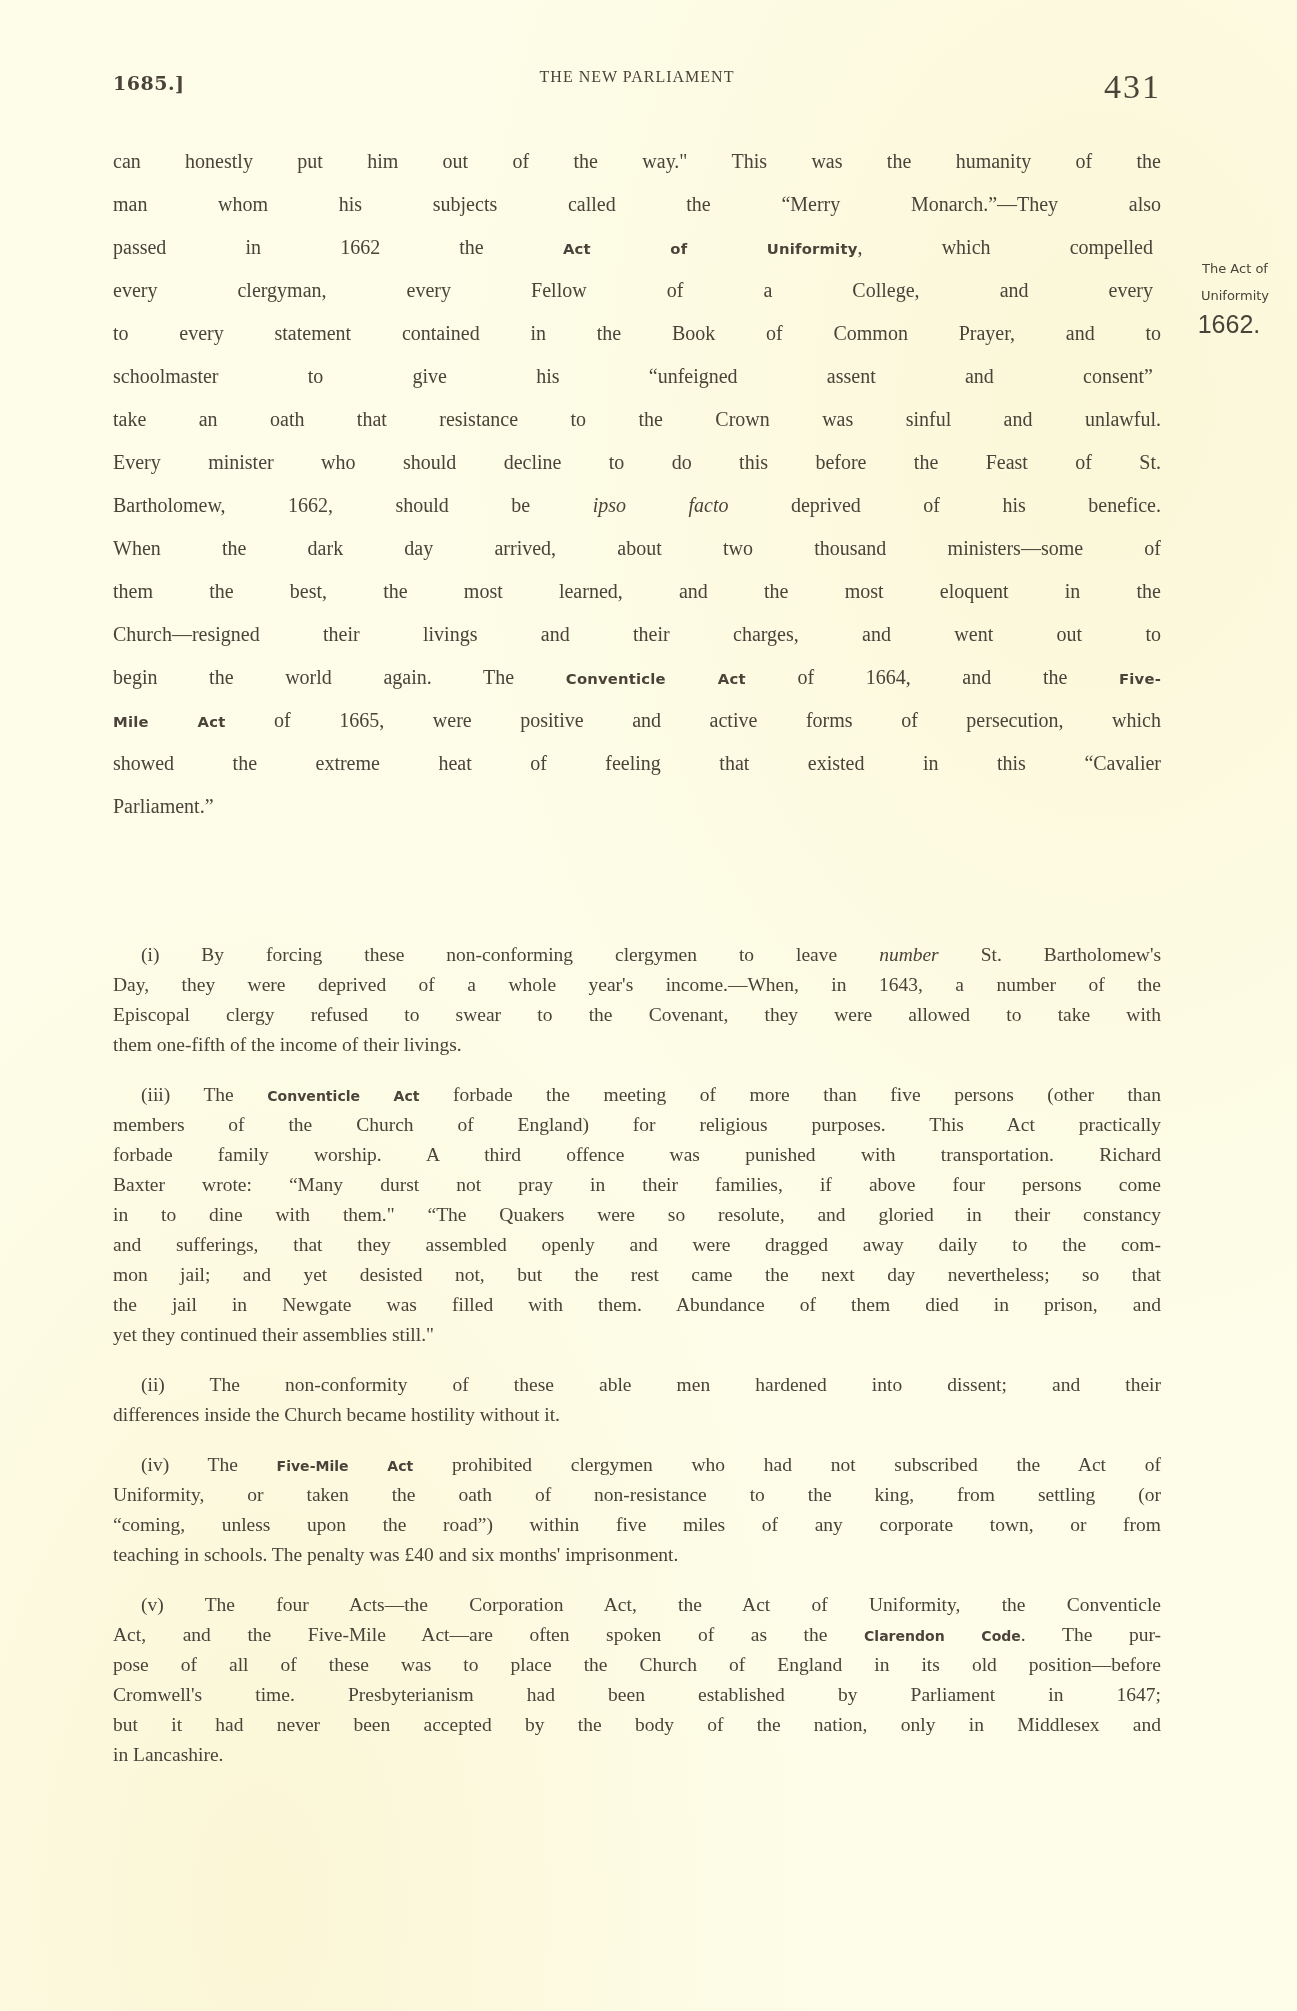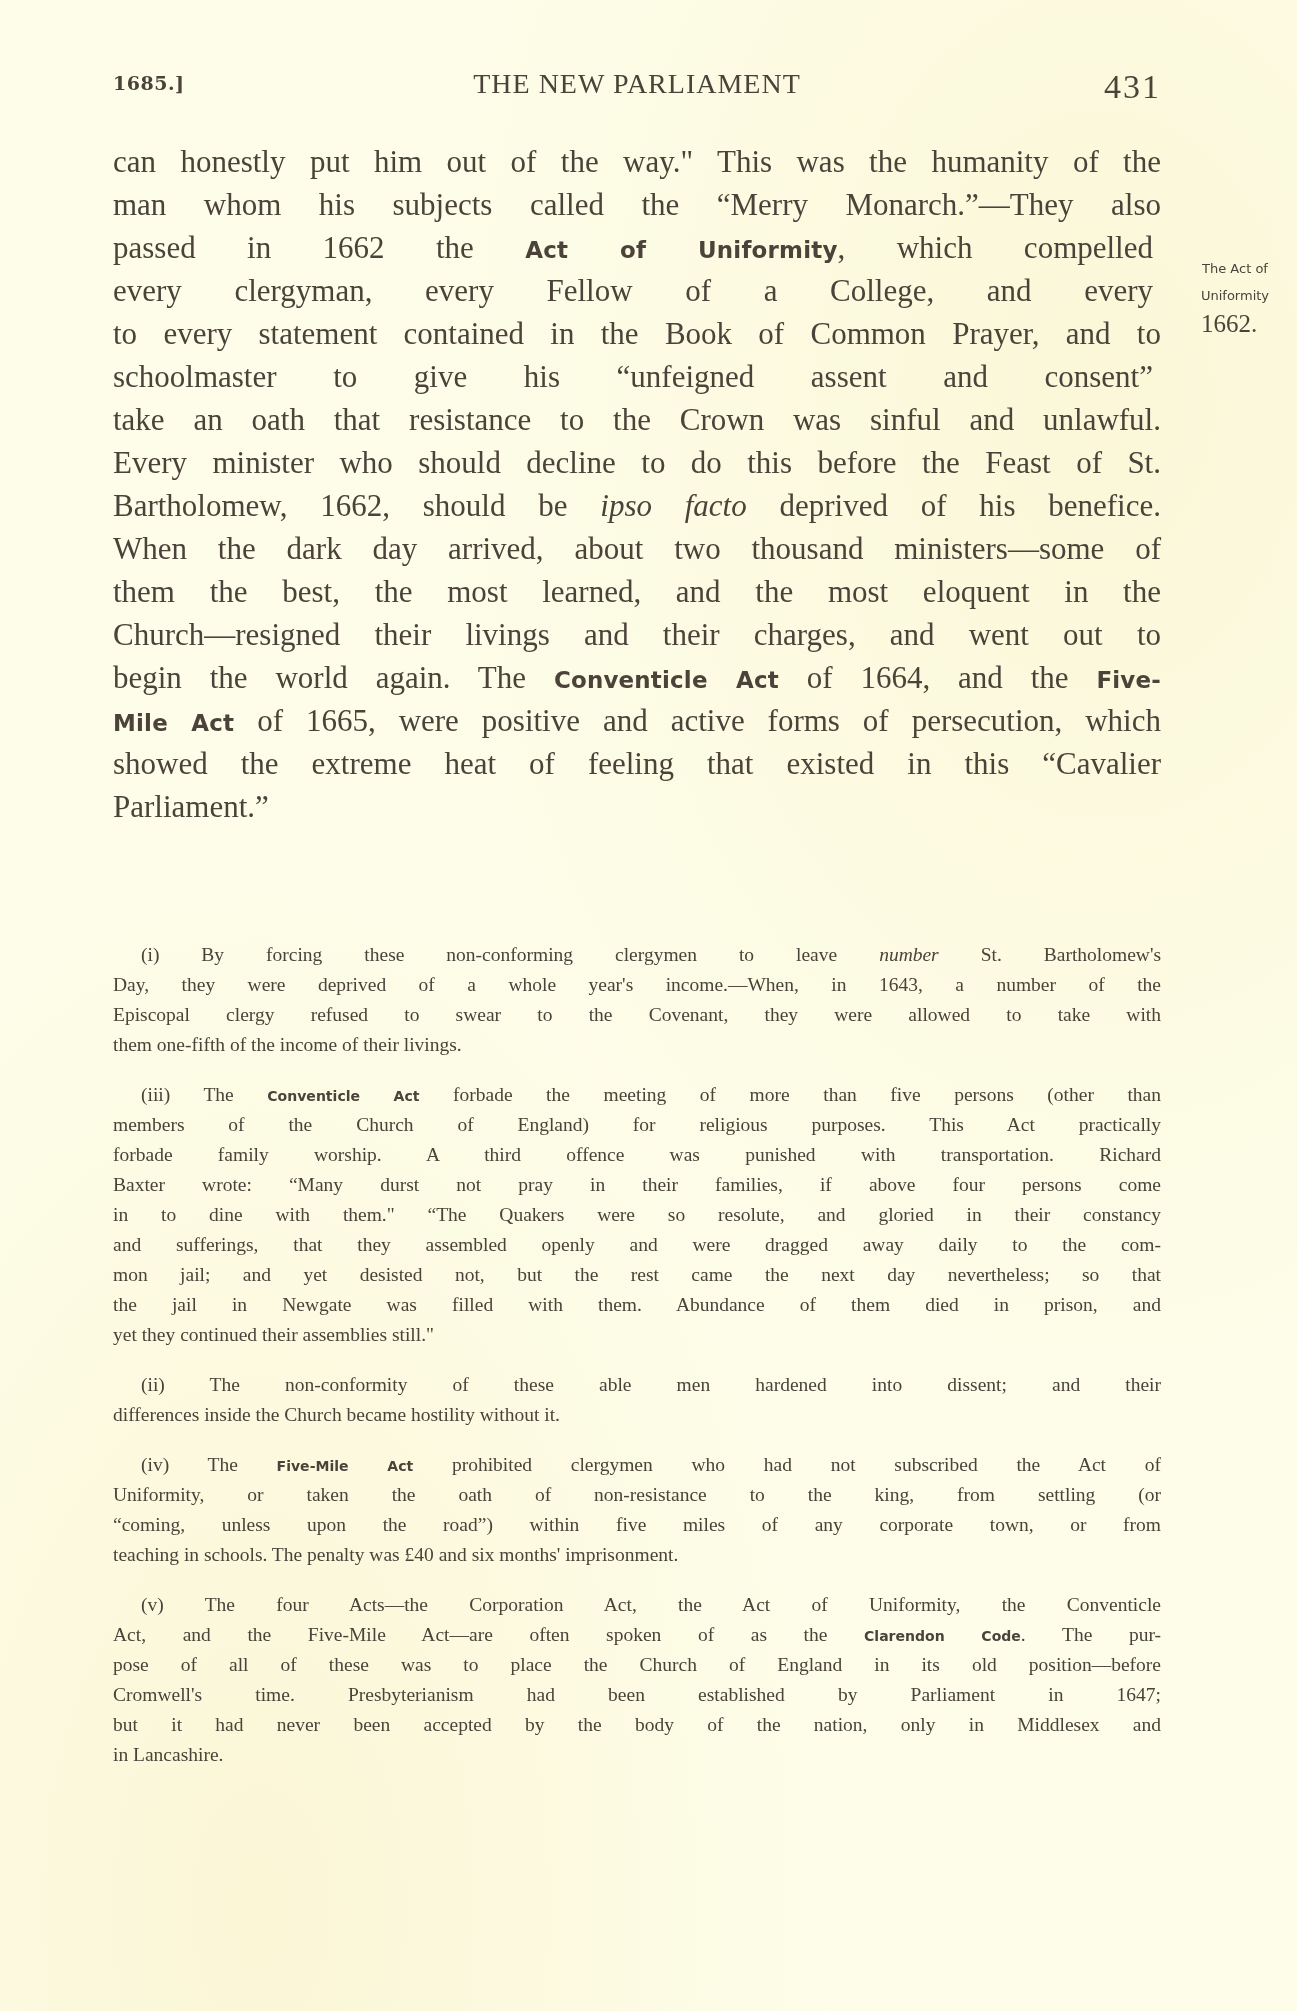--- a/index.html
+++ b/index.html
@@ -8,32 +8,32 @@
     background: #fdfde9;
     background-image: radial-gradient(ellipse at 85% 20%, #fbf7d8 0%, rgba(253,253,233,0) 45%),
                       radial-gradient(ellipse at 20% 95%, #fbf6d6 0%, rgba(253,253,233,0) 40%);
     color: #4b433a;
     font-family: "Liberation Serif", "DejaVu Serif", serif;
     position: relative;
   }
   .page { position: absolute; left: 8px; top: 0; width: 1297px; height: 2011px; }
   .header { position: absolute; top: 68px; left: 105px; width: 1048px; height: 40px; font-size: 25px; }
   .header .left { position: absolute; left: 0; top: 0; font-weight: bold; font-family: "DejaVu Serif", serif; font-size: 19px; top: 4px; letter-spacing: 0.5px;}
-  .header .center { position: absolute; left: 0; right: 0; text-align: center; letter-spacing: 1px; font-size: 28px; }
+  .header .center { position: absolute; left: 0; right: 0; text-align: center; letter-spacing: 1px; font-size: 16px; }
   .header .right { position: absolute; right: 0; top: 0; font-size: 34px; letter-spacing: 2px; }
 
   .body-text { position: absolute; left: 105px; top: 140px; width: 1048px; }
-  .line { height: 43px; line-height: 43px; font-size: 31px; white-space: nowrap; text-align: justify; text-align-last: justify; display: block; }
+  .line { height: 43px; line-height: 43px; font-size: 20px; white-space: nowrap; text-align: justify; text-align-last: justify; display: block; }
   .line.last { text-align-last: left; }
   .b { font-family: "DejaVu Sans", sans-serif; font-weight: bold; font-size: 0.74em; letter-spacing: 0.2px; }
   .i { font-style: italic; margin-top: 16px; }
 
   .margin-note { position: absolute; left: 1168px; top: 255px; width: 118px; text-align: center; }
   .margin-note .mn { display: block; font-family: "DejaVu Sans", sans-serif; font-weight: normal; font-size: 13px; line-height: 27px; }
-  .margin-note .yr { display: block; font-family: Liberation Serif, serif; font-size: 25px; line-height: 30px; margin-left: -12px; text-align: center; }
+  .margin-note .yr { display: block; font-family: Liberation Sans, sans-serif; font-size: 25px; line-height: 30px; margin-left: -12px; text-align: center; }
 
   .notes { position: absolute; left: 105px; top: 940px; width: 1048px; }
   .note { margin-bottom: 20px; }
   .nline { display: block; height: 30px; line-height: 30px; font-size: 19.5px; white-space: nowrap; text-align: justify; text-align-last: justify; }
   .nline.last { text-align-last: left; }
   .nline.first { text-indent: 28px; }
   .nb { font-family: "DejaVu Sans", sans-serif; font-weight: bold; font-size: 0.72em; }
 </style>
 </head>
 <body>

